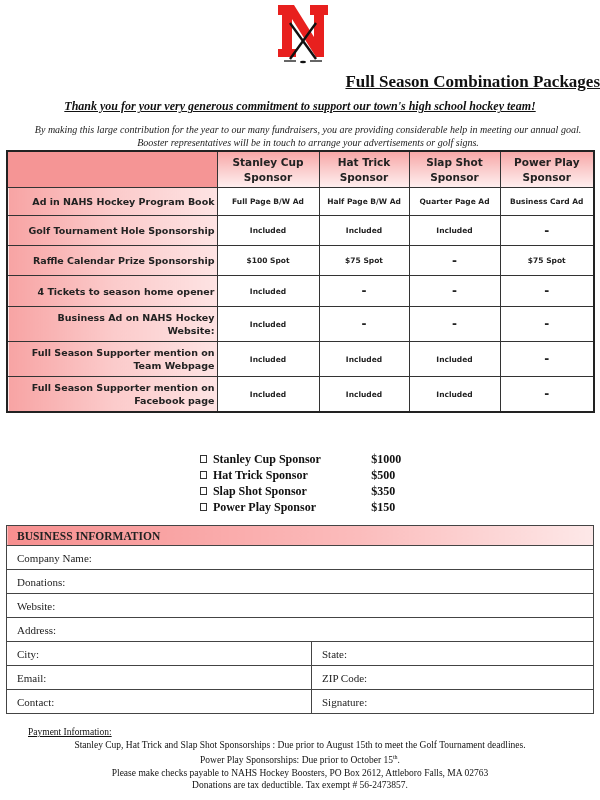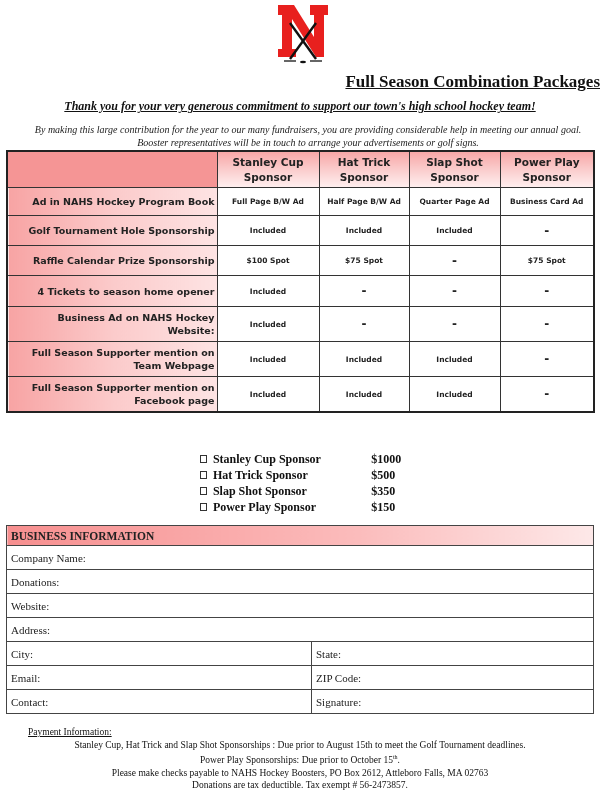--- a/index.html
+++ b/index.html
@@ -35,21 +35,21 @@
 
   #price-list { position: absolute; left: 200px; top: 451px; width: 220px;
     font-family: "Liberation Serif", serif; font-weight: bold; font-size: 12px; line-height: 16px; }
   .price-row { display: flex; align-items: center; }
   .price-row .cb { display: inline-block; width: 6px; height: 6px; border: 1px solid #333; margin-right: 6px; }
   .price-row .name { width: 146px; }
   .price-row .amt { width: 60px; margin-left: 40px; }
 
   #biz-table { position: absolute; left: 6px; top: 525px; width: 587px; border-collapse: collapse;
     border: 1px solid #555; table-layout: fixed; font-family: "Liberation Serif", serif; font-size: 11px; }
-  #biz-table td { border: 1px solid #444; height: 23px; padding: 0 4px; text-align: left; vertical-align: middle; color: #222; }
+  #biz-table td { border: 1px solid #444; height: 23px; padding: 0 10px; text-align: left; vertical-align: middle; color: #222; }
   #biz-table td.hdr { font-weight: bold; font-size: 11.5px; height: 19px; color: #222;
     background: linear-gradient(to right, #f78f8f 0%, #fbbcbc 60%, #fde8e8 100%); }
 
   #payment { position: absolute; left: 0; top: 726px; width: 600px; font-family: "Liberation Serif", serif; font-size: 9.5px; line-height: 12.5px; color: #111; }
   #pay-title { margin-left: 28px; font-weight: normal; text-decoration: underline; }
   .pay-line { text-align: center; }
   sup { font-size: 6px; }
 </style>
 </head>
 <body>

